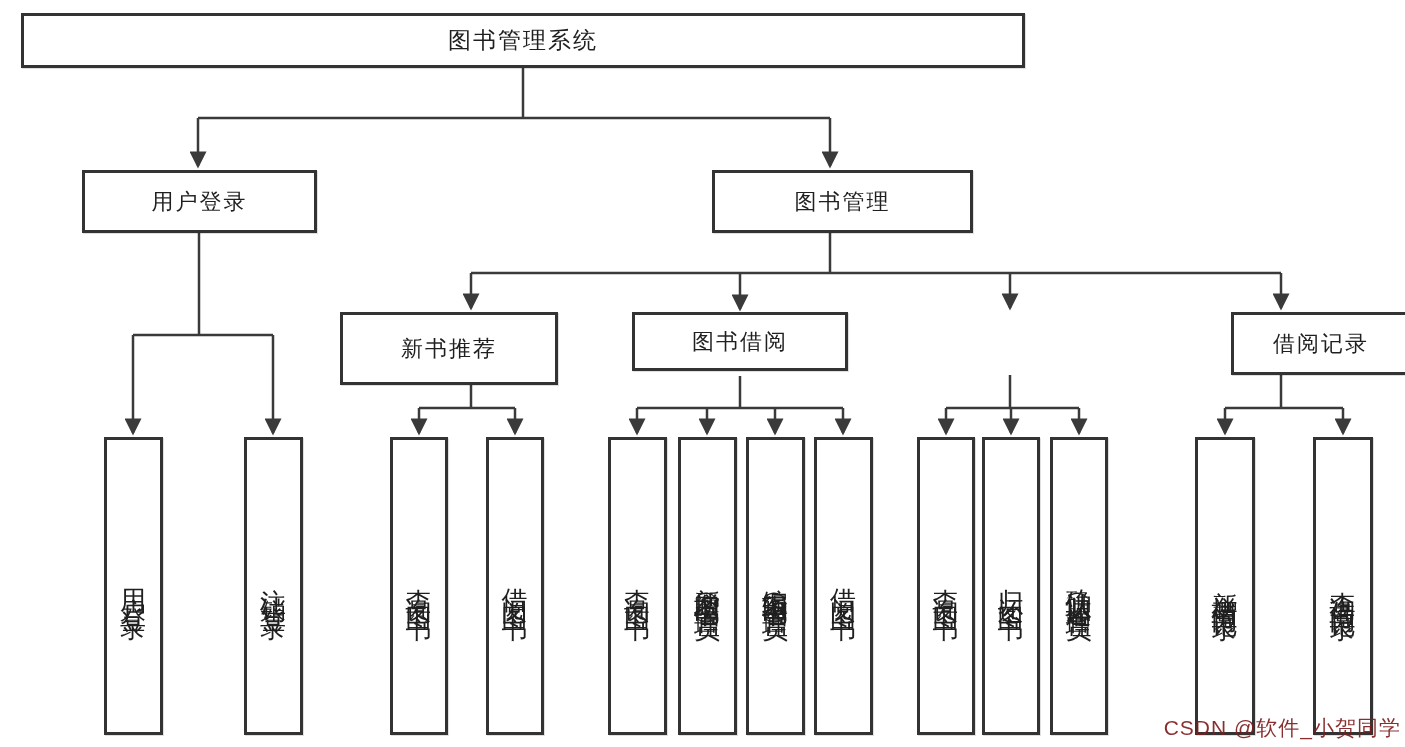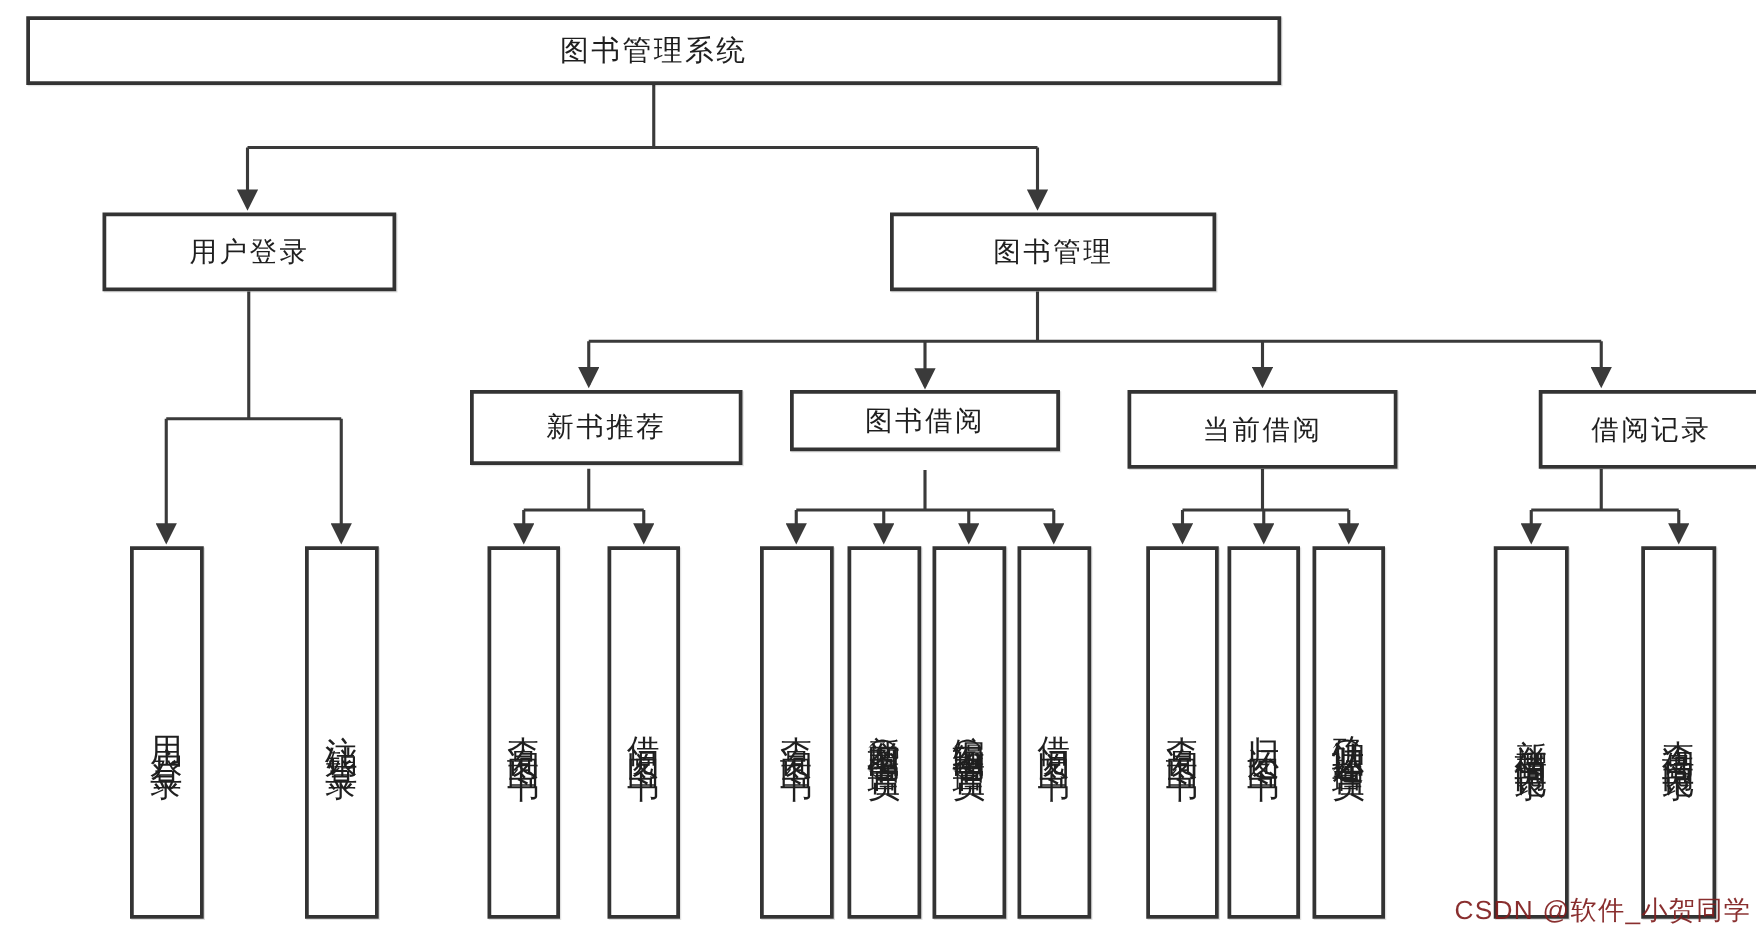--- a/index.html
+++ b/index.html
@@ -100,23 +100,22 @@
       <line x1="1225" y1="408" x2="1225" y2="433" marker-end="url(#arrowhead)"></line>
       <line x1="1343" y1="408" x2="1343" y2="433" marker-end="url(#arrowhead)"></line>
     </g>
   </svg>
 
   <div class="node root" style="left:21px;top:13px;width:1004px;height:55px">图书管理系统</div>
 
   <div class="node" style="left:82px;top:170px;width:235px;height:63px">用户登录</div>
   <div class="node" style="left:712px;top:170px;width:261px;height:63px">图书管理</div>
 
-  <div class="node" style="left:376px;top:312px;width:218px;height:60px">新书推荐</div>
-  <div class="node" style="left:632px;top:312px;width:216px;height:49px">图书借阅</div>
-  <div class="node" style="left:902px;top:312px;width:216px;height:63px">当前借阅</div>
+  <div class="node" style="left:340px;top:312px;width:218px;height:73px">新书推荐</div>
+  <div class="node" style="left:632px;top:312px;width:216px;height:59px">图书借阅</div>
   <div class="node" style="left:1231px;top:312px;width:180px;height:63px">借阅记录</div>
 
   <div class="vnode len4" style="left:104px;top:437px;width:59px;height:298px">
     <span class="vtext">用户登录</span>
   </div>
   <div class="vnode len4" style="left:244px;top:437px;width:59px;height:298px">
     <span class="vtext">注销登录</span>
   </div>
 
   <div class="vnode len4" style="left:390px;top:437px;width:58px;height:298px">

